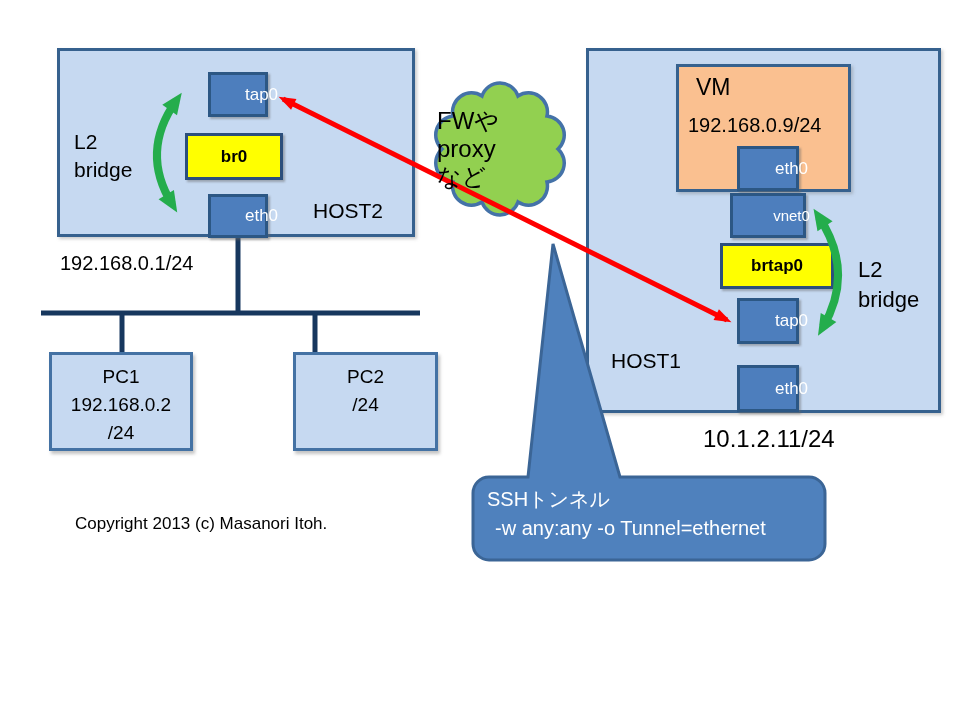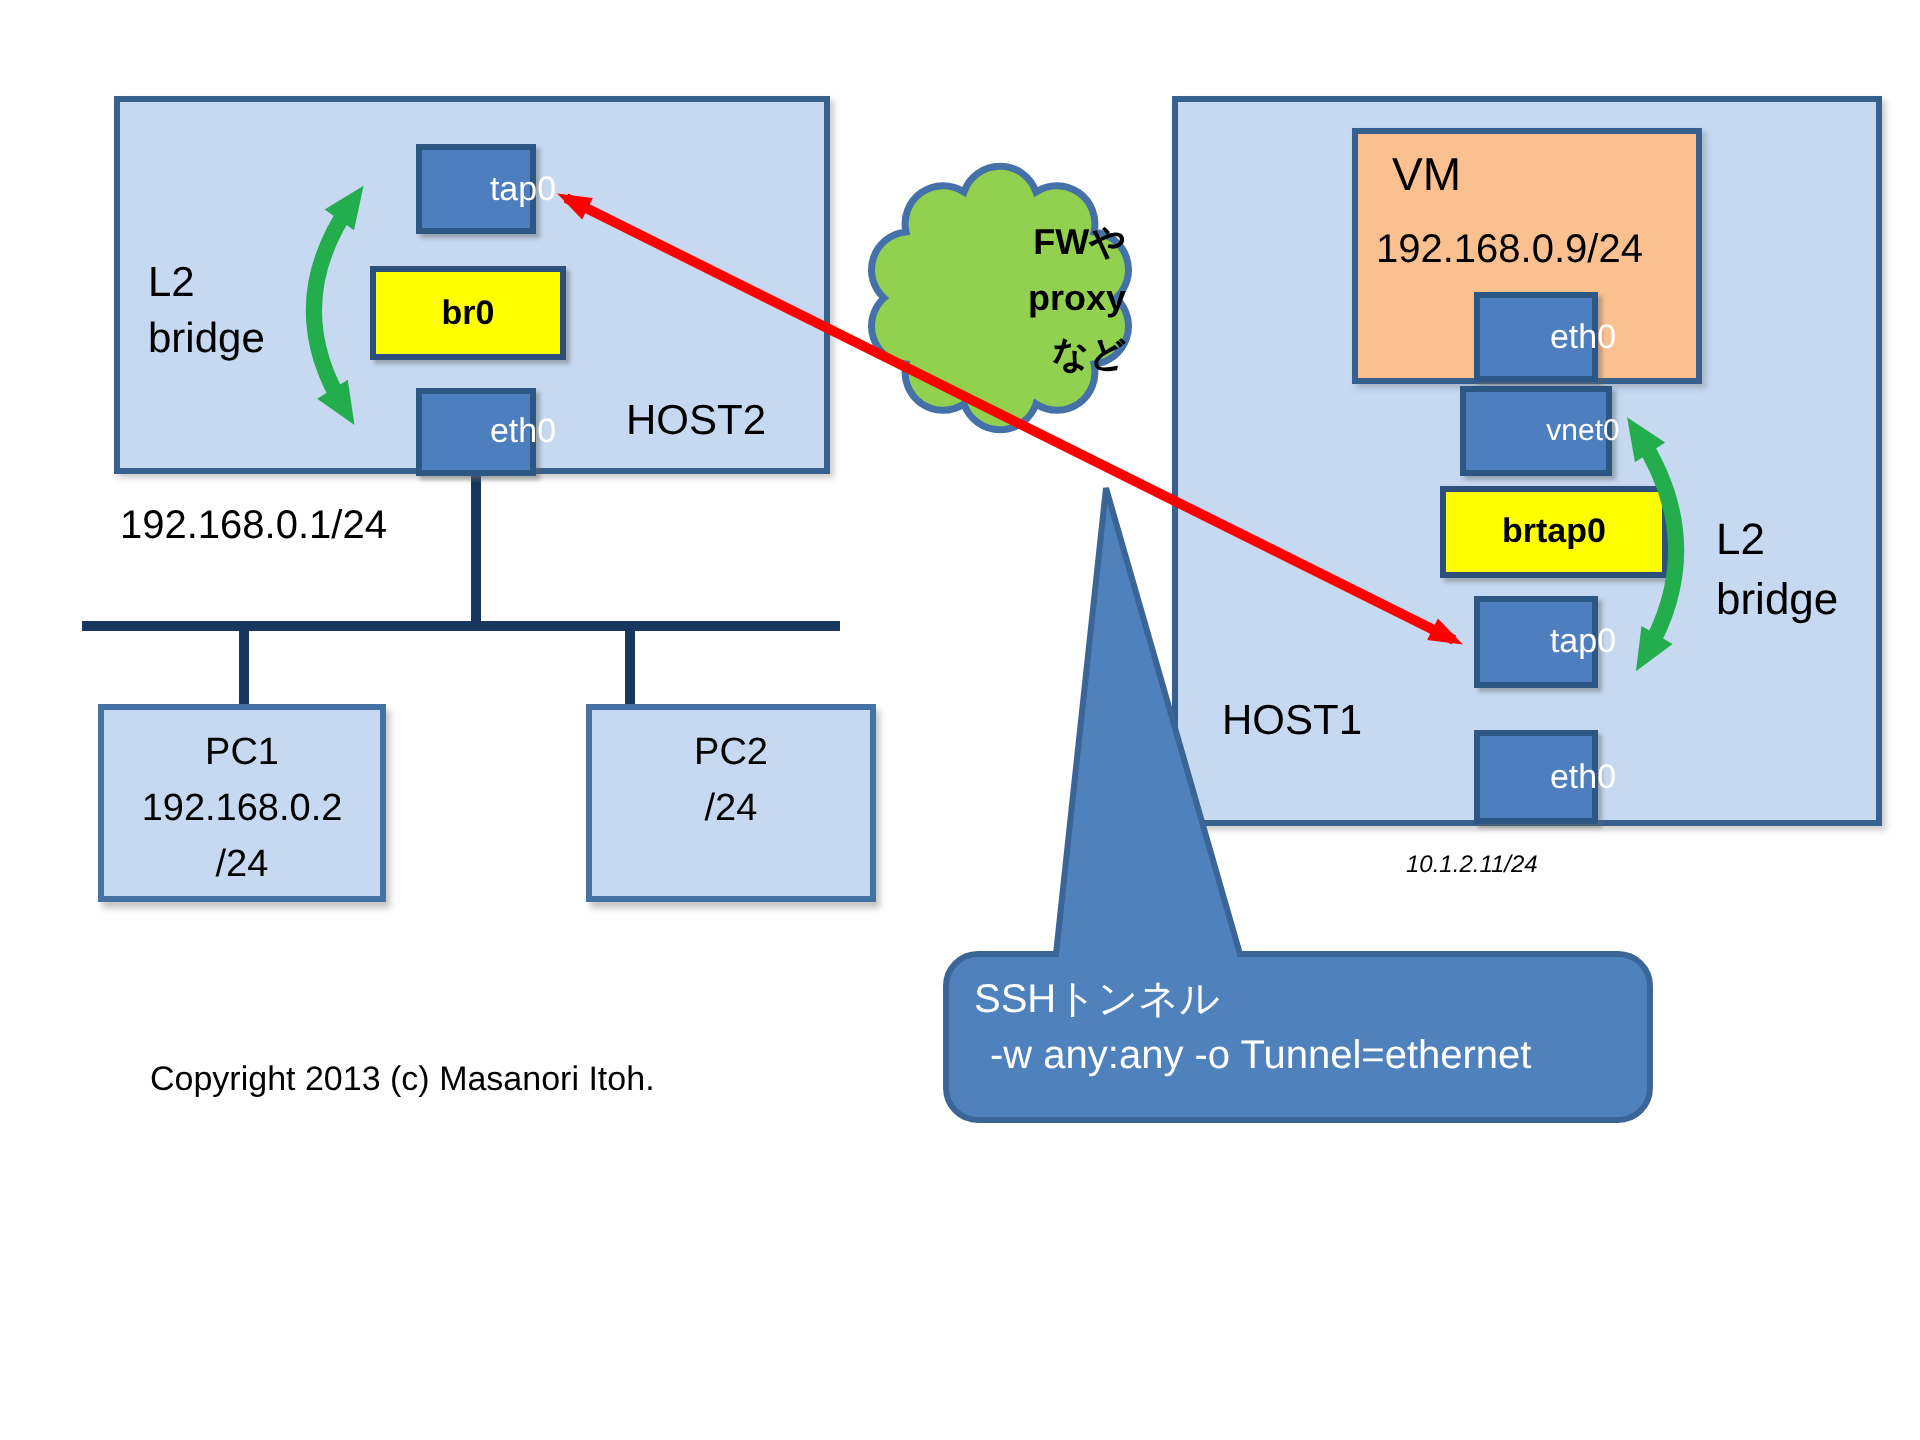--- a/index.html
+++ b/index.html
@@ -28,24 +28,24 @@
   }
   .pcbox {
     background:#c6d9f1; border:3px solid #4472a4; z-index:1;
     text-align:center; font-size:19px; line-height:28px; padding-top:8px;
     box-shadow:2px 3px 3px rgba(110,110,110,.4);
   }
   .lbl { z-index:4; white-space:nowrap; }
   .svg-under { position:absolute; left:0; top:0; z-index:0; pointer-events:none; }
   .svg-over  { position:absolute; left:0; top:0; z-index:3; pointer-events:none; }
   .cloud-text {
-    z-index:4; width:126px; text-align:right; font-size:18px; line-height:28px;font-weight:bold;
+    z-index:4; width:126px; text-align:left; font-size:24px; line-height:28px;
   }
   .callout-text { z-index:4; color:#ffffff; font-size:20px; }
-  .copyright { z-index:1; font-size:17px;margin-top:16px; }
+  .copyright { z-index:1; font-size:17px; }
 </style>
 </head>
 <body>
 
 <div class="stage">
 
   <svg class="svg-under" width="960" height="720">
     <line x1="238" y1="236" x2="238" y2="313" stroke="#17375e" stroke-width="5"></line>
     <line x1="41" y1="313" x2="420" y2="313" stroke="#17375e" stroke-width="5"></line>
     <line x1="122" y1="313" x2="122" y2="355" stroke="#17375e" stroke-width="5"></line>
@@ -96,21 +96,21 @@
     <span>tap0</span>
   </div>
   <div class="abs chip" style="left:737px; top:365px; width:62px; height:47px;">
     <span>eth0</span>
   </div>
   <div class="abs lbl" style="left:611px; top:349px; font-size:21px;">HOST1</div>
   <div class="abs lbl" style="left:858px; top:255px; font-size:22px; line-height:30px;">
     <div>L2</div>
     <div>bridge</div>
   </div>
-  <div class="abs lbl" style="left:703px; top:425px; font-size:12px;font-style:italic;">10.1.2.11/24</div>
+  <div class="abs lbl" style="left:703px; top:425px; font-size:24px;">10.1.2.11/24</div>
 
   <svg class="svg-over" width="960" height="720">
     <defs>
       <marker id="redhead" markerUnits="userSpaceOnUse" markerWidth="20" markerHeight="16" refX="13" refY="7" orient="auto-start-reverse">
         <path d="M1,1 L18,7 L1,13 Z" fill="#ff0000"></path>
       </marker>
       <marker id="greenhead" markerUnits="userSpaceOnUse" markerWidth="24" markerHeight="22" refX="12" refY="10" orient="auto-start-reverse">
         <path d="M1,1 L22,10 L1,19 Z" fill="#24ad4c"></path>
       </marker>
     </defs>

